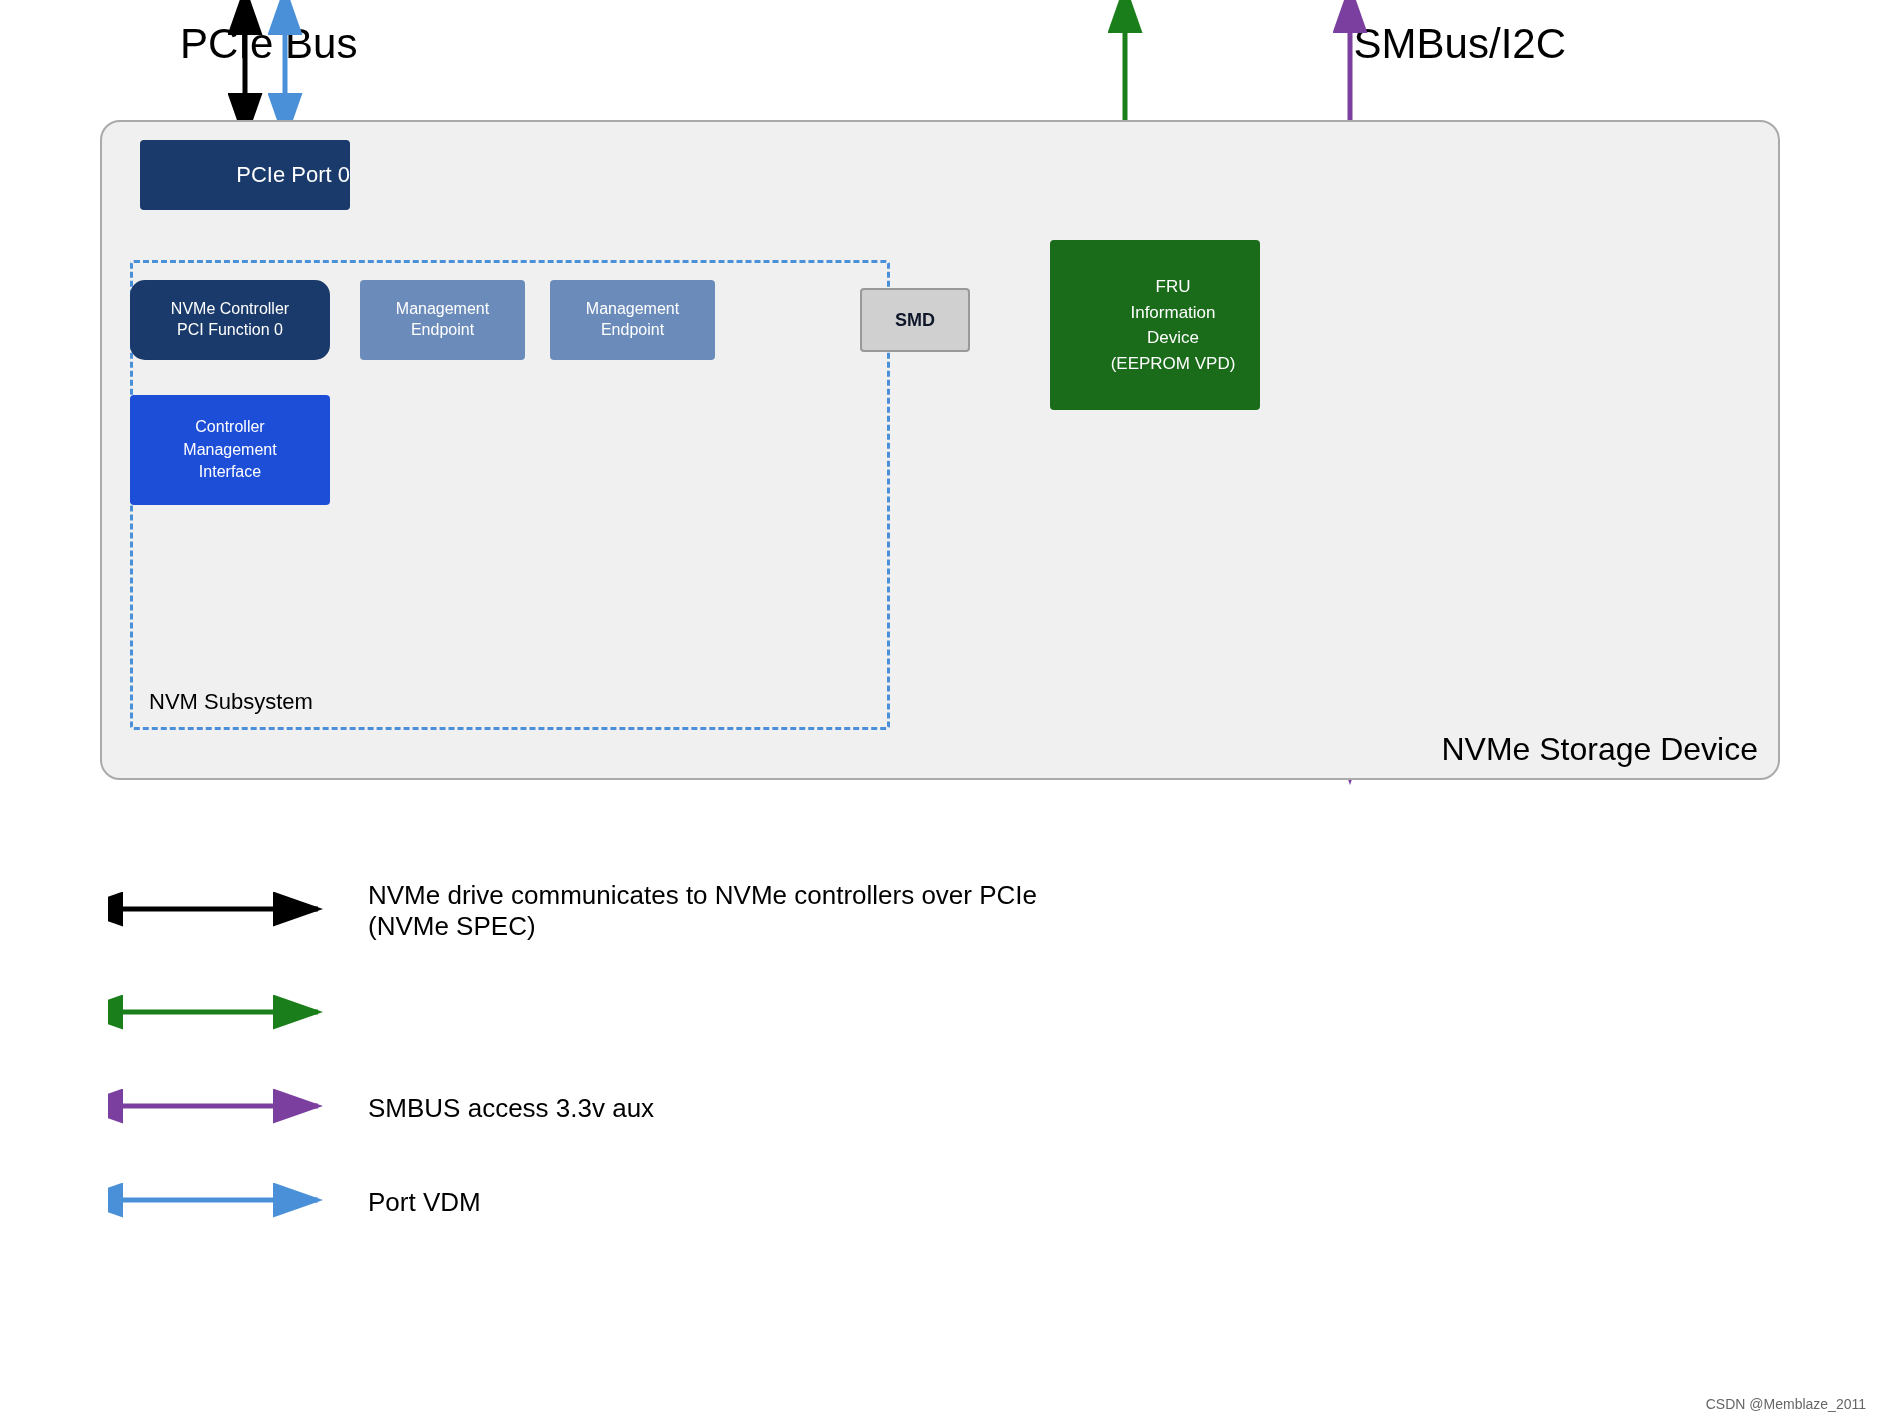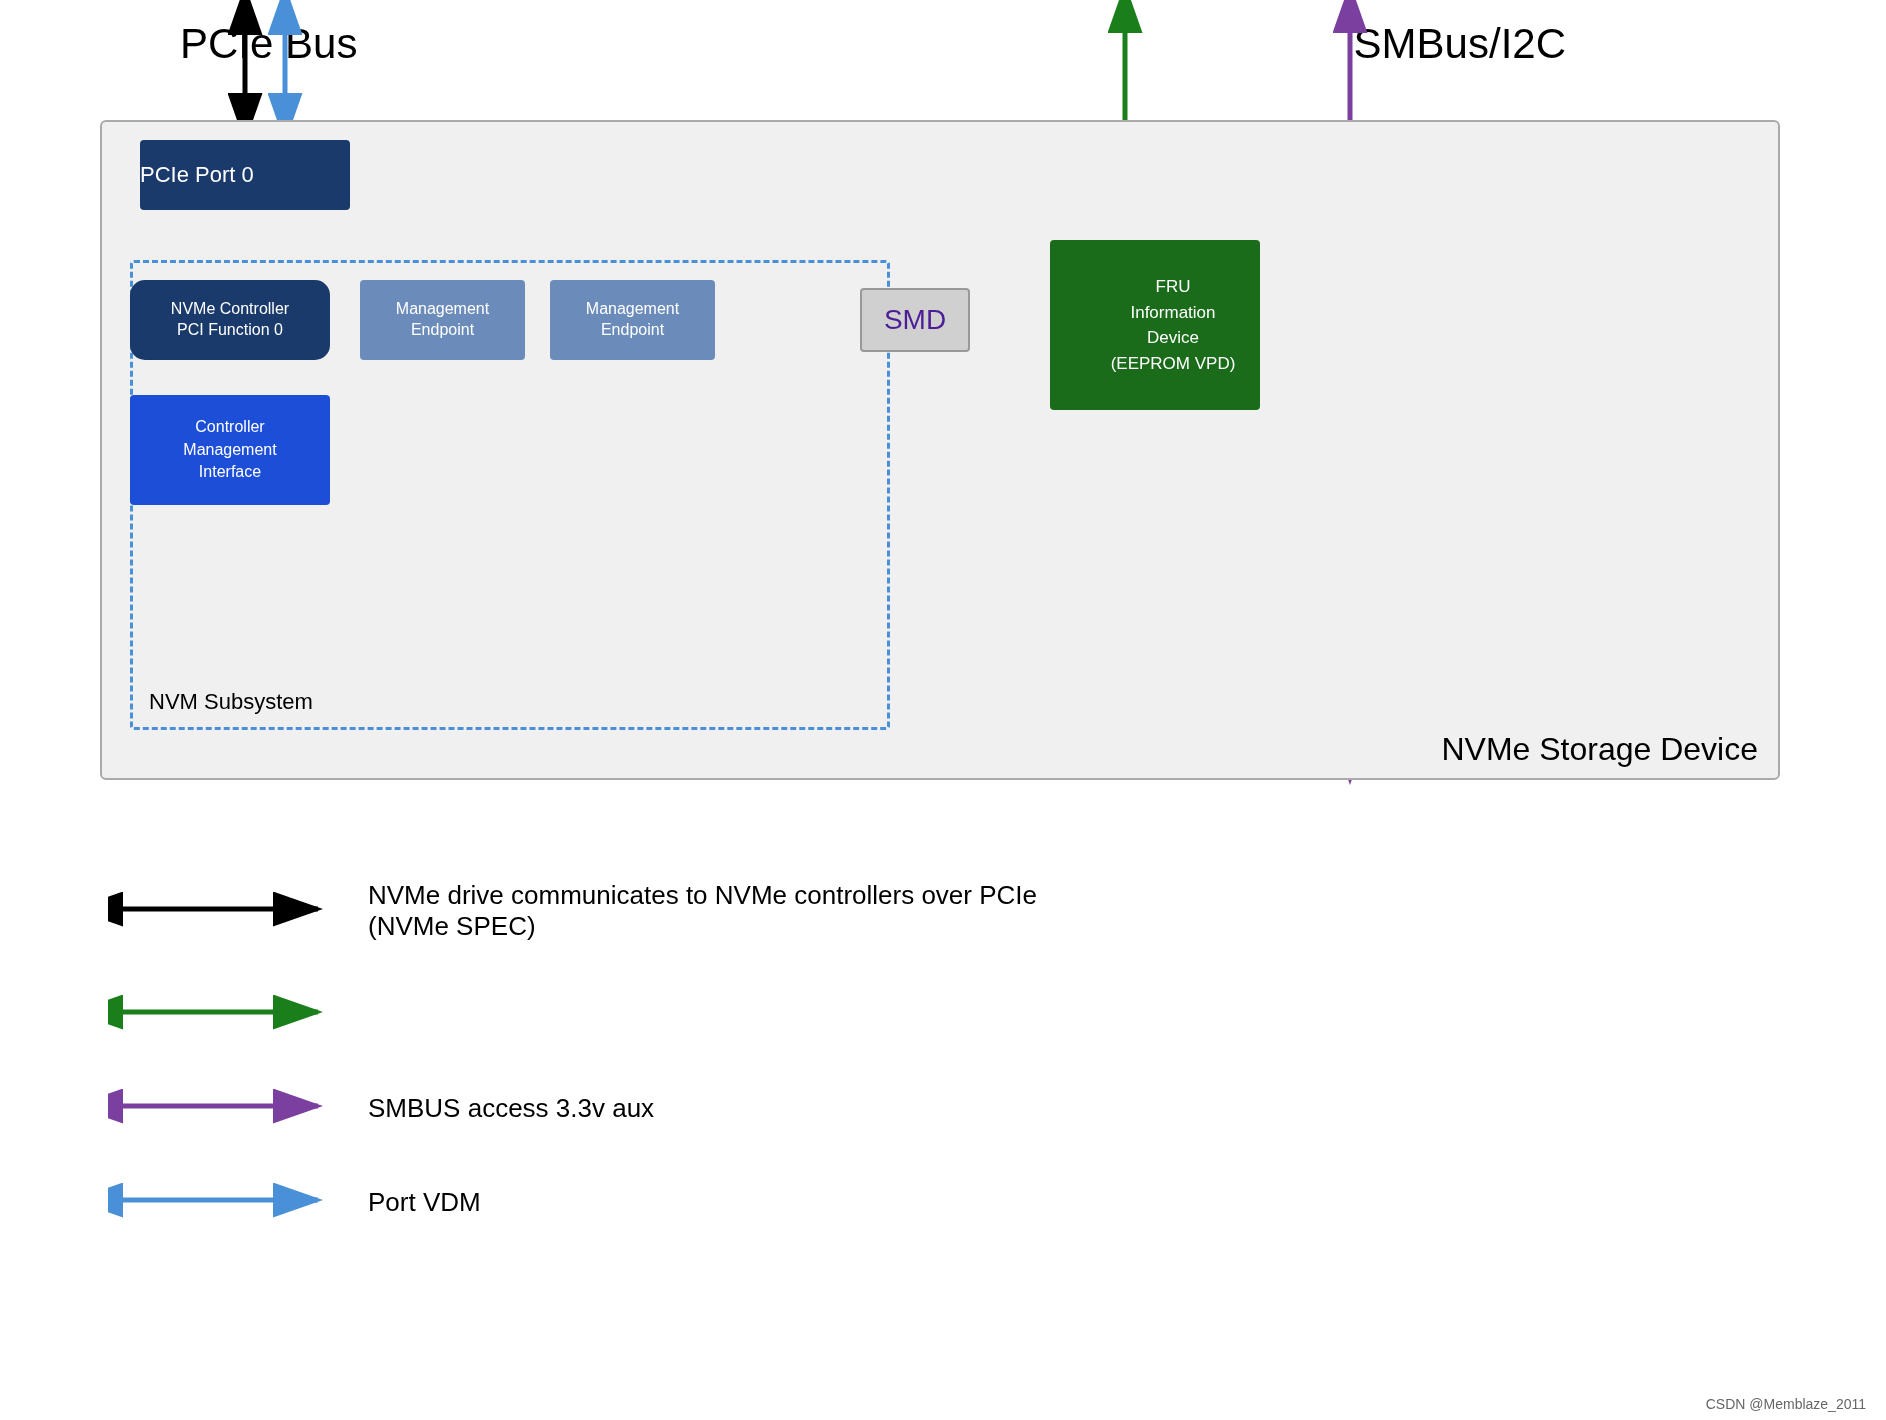--- a/index.html
+++ b/index.html
@@ -41,21 +41,21 @@
     }
 
     
     .outer-box {
       position: absolute;
       top: 100px;
       left: 60px;
       width: 1680px;
       height: 660px;
       border: 2px solid #aaa;
-      border-radius: 6px;
+      border-radius: 20px;
       background: #f0f0f0;
     }
 
     .storage-device-label {
       position: absolute;
       bottom: 10px;
       right: 20px;
       font-size: 32px;
       font-weight: 300;
       color: #000;
@@ -73,21 +73,21 @@
     .pcie-port-box {
       position: absolute;
       top: 120px;
       left: 100px;
       width: 210px;
       height: 70px;
       background: #1a3a6b;
       border-radius: 4px;
       display: flex;
       align-items: center;
-      justify-content: flex-start;
+      justify-content: flex-end;
     }
 
     .pcie-port-label {
       color: #fff;
       font-size: 22px;
       font-weight: 500;
       text-align: center;
     }
 
     
@@ -178,23 +178,23 @@
       height: 64px;
       background: #d0d0d0;
       border: 2px solid #999;
       border-radius: 4px;
       display: flex;
       align-items: center;
       justify-content: center;
     }
 
     .smd-label {
-      color: #4c1d95;
-      font-size: 28px;
-      font-weight: 400;
+      color: #0f172a;
+      font-size: 18px;
+      font-weight: 700;
     }
 
     
     .fru-box {
       position: absolute;
       top: 220px;
       left: 1010px;
       width: 210px;
       height: 170px;
       background: #1a6b1a;

